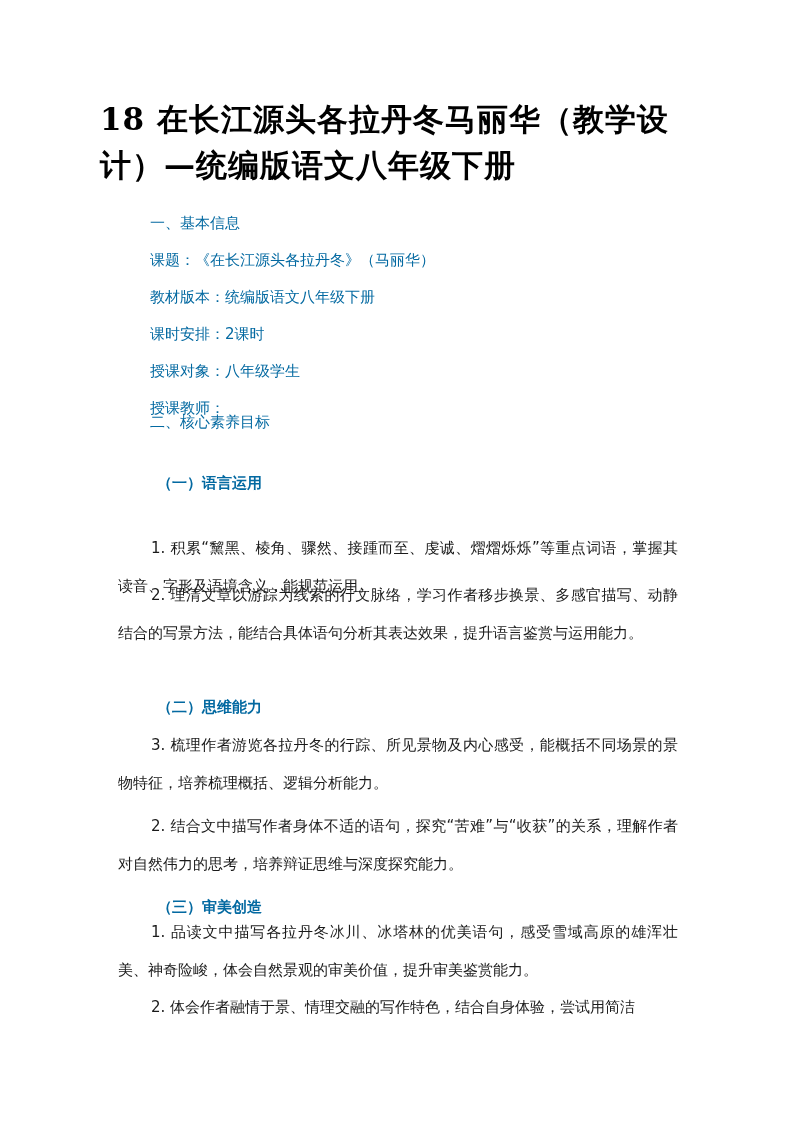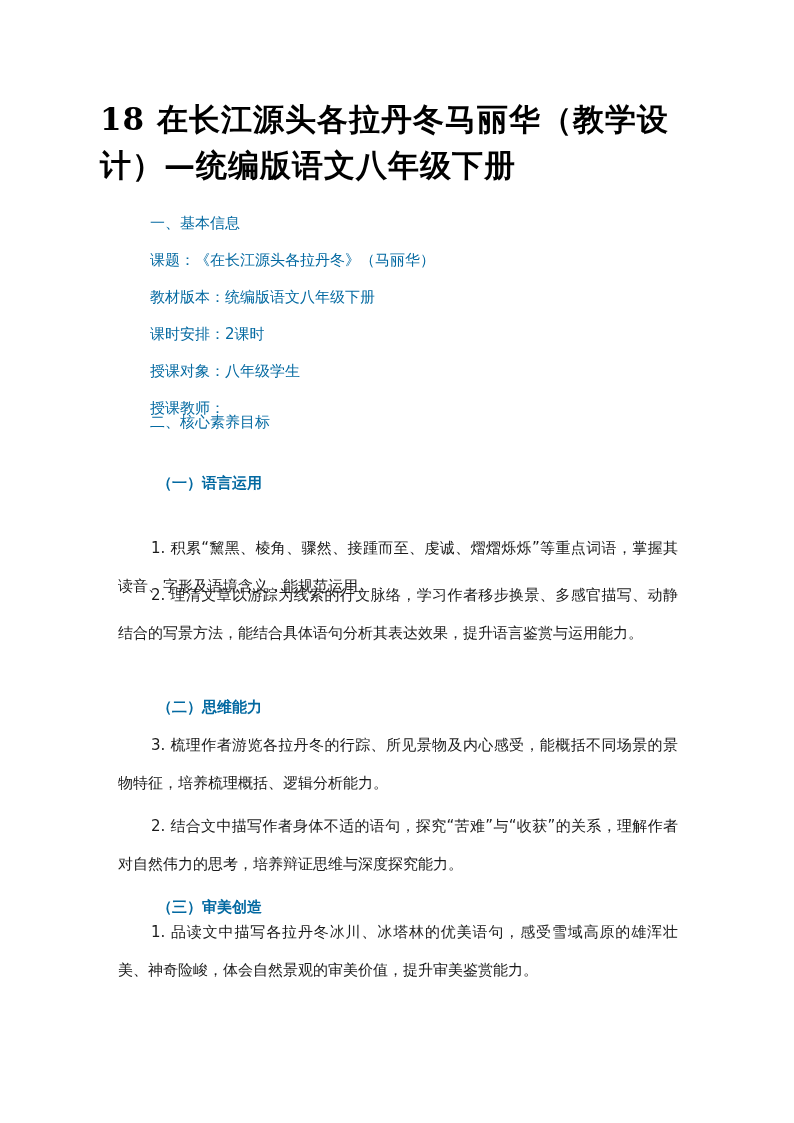--- a/index.html
+++ b/index.html
@@ -32,13 +32,14 @@
 
   <div class="para" style="top:530px;">1. 积累“黧黑、棱角、骤然、接踵而至、虔诚、熠熠烁烁”等重点词语，掌握其读音、字形及语境含义，能规范运用。</div>
   <div class="para" style="top:577px;">2. 理清文章以游踪为线索的行文脉络，学习作者移步换景、多感官描写、动静结合的写景方法，能结合具体语句分析其表达效果，提升语言鉴赏与运用能力。</div>
 
   <div class="line sub" style="top:697px;">（二）思维能力</div>
   <div class="para" style="top:727px;">3. 梳理作者游览各拉丹冬的行踪、所见景物及内心感受，能概括不同场景的景物特征，培养梳理概括、逻辑分析能力。</div>
   <div class="para" style="top:808px;">2. 结合文中描写作者身体不适的语句，探究“苦难”与“收获”的关系，理解作者对自然伟力的思考，培养辩证思维与深度探究能力。</div>
 
   <div class="line sub" style="top:884px;margin-top:13px;">（三）审美创造</div>
   <div class="para" style="top:914px;">1. 品读文中描写各拉丹冬冰川、冰塔林的优美语句，感受雪域高原的雄浑壮美、神奇险峻，体会自然景观的审美价值，提升审美鉴赏能力。</div>
+  <div class="para" style="top:989px;">2. 体会作者融情于景、情理交融的写作特色，结合自身体验，尝试用简洁</div>
 </div>
 
 </body></html>

